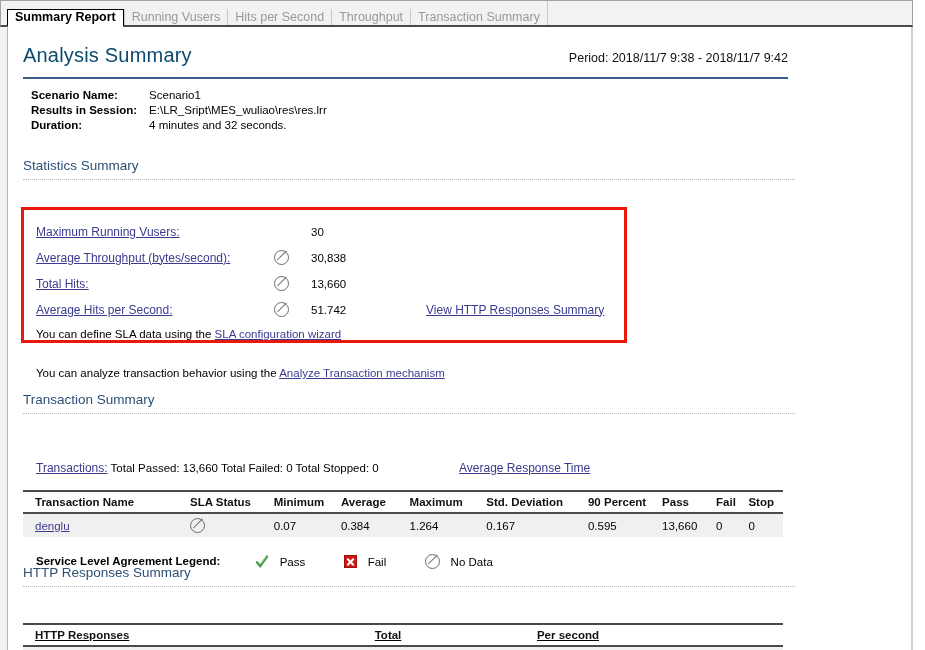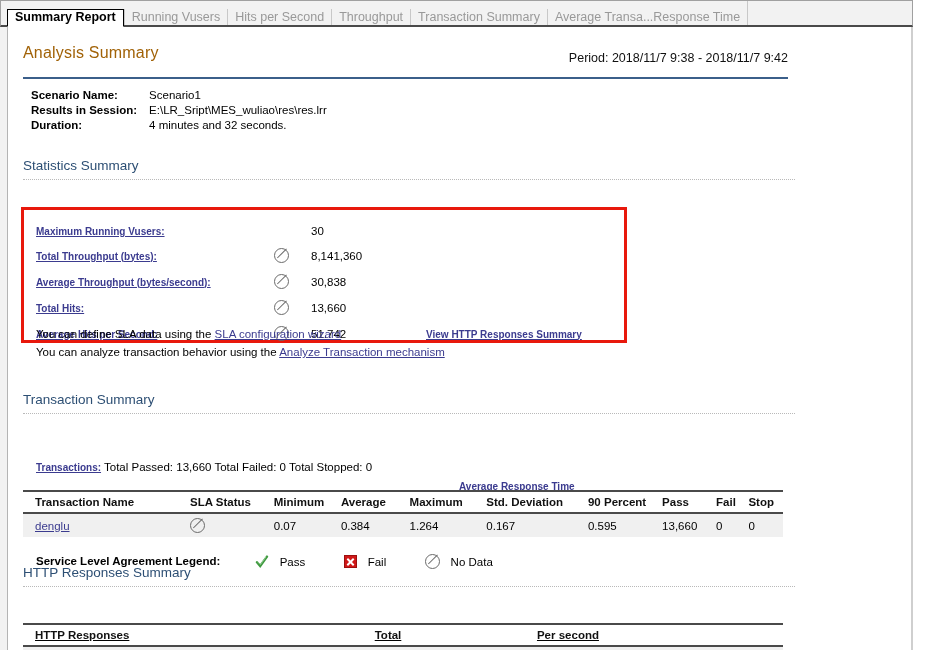--- a/index.html
+++ b/index.html
@@ -102,22 +102,22 @@
     position: absolute;
     left: 14px; top: 17px;
     width: 765px;
     border-bottom: 2px solid #3b5f8a;
     padding-bottom: 3px;
     height: 30px;
   }
   #page-title {
     position: absolute;
     left: 0; top: 0;
-    font-size: 16px;
-    color: #a16207;
+    font-size: 20px;
+    color: #0c4a6e;
     letter-spacing: .2px;
   }
   #period-text {
     position: absolute;
     right: 0; top: 7px;
     font-size: 12.5px;
     color: #111111;
     white-space: nowrap;
   }
 
@@ -182,25 +182,24 @@
   #stats-table td.val {
     width: 115px;
     color: #000000;
     font-size: 11.5px;
   }
   #stats-table td.lnk { padding-left: 0; }
 
   .rep-link {
     color: #3b3b8f;
     text-decoration: underline;
-    font-weight: bold;
-    font-size: 10px;
+    font-weight: normal;
+    font-size: 12px;
     cursor: pointer;
     white-space: nowrap;
-    margin-top: 20px;
   }
   .plain-link {
     color: #3b3b8f;
     text-decoration: underline;
     font-size: 11.5px;
     cursor: pointer;
   }
 
   
   .icon-nodata {
@@ -327,23 +326,20 @@
     </div>
     <div class="tab">
       <span>Hits per Second</span>
     </div>
     <div class="tab">
       <span>Throughput</span>
     </div>
     <div class="tab">
       <span>Transaction Summary</span>
     </div>
-    <div class="tab">
-      <span>Average Transa...Response Time</span>
-    </div>
     <div class="tab-spacer"></div>
   </div>
 
   <div id="left-gutter"></div>
   <div id="right-border"></div>
 
   <div id="report">
 
     <div id="title-row">
       <div id="page-title">Analysis Summary</div>
@@ -379,30 +375,20 @@
           <tr>
         <td class="lbl">
           <span class="rep-link">Maximum Running Vusers:</span>
         </td>
         <td class="ico"></td>
         <td class="val">30</td>
         <td class="lnk"></td>
       </tr>
       <tr>
         <td class="lbl">
-          <span class="rep-link">Total Throughput (bytes):</span>
-        </td>
-        <td class="ico">
-          <span class="icon-nodata"></span>
-        </td>
-        <td class="val">8,141,360</td>
-        <td class="lnk"></td>
-      </tr>
-      <tr>
-        <td class="lbl">
           <span class="rep-link">Average Throughput (bytes/second):</span>
         </td>
         <td class="ico">
           <span class="icon-nodata"></span>
         </td>
         <td class="val">30,838</td>
         <td class="lnk"></td>
       </tr>
       <tr>
         <td class="lbl">
@@ -425,21 +411,21 @@
         <td class="lnk">
           <span class="rep-link">View HTTP Responses Summary</span>
         </td>
       </tr>
     </tbody>
       </table>
 
     <div class="hint-line" style="top:301px;">
       <span>You can define SLA data using the </span><span class="plain-link">SLA configuration wizard</span>
     </div>
-    <div class="hint-line" style="top:319px;">
+    <div class="hint-line" style="top:340px;">
       <span>You can analyze transaction behavior using the </span><span class="plain-link">Analyze Transaction mechanism</span>
     </div>
 
     <div class="section-head" style="left:14px; top:365px;">Transaction Summary</div>
     <div class="section-rule" style="top:386px;"></div>
 
     <div id="transactions-line">
       <span class="rep-link">Transactions:</span><span> Total Passed: 13,660 Total Failed: 0 Total Stopped: 0</span>
     </div>
     <span id="avg-response-link" class="rep-link">Average Response Time</span>

